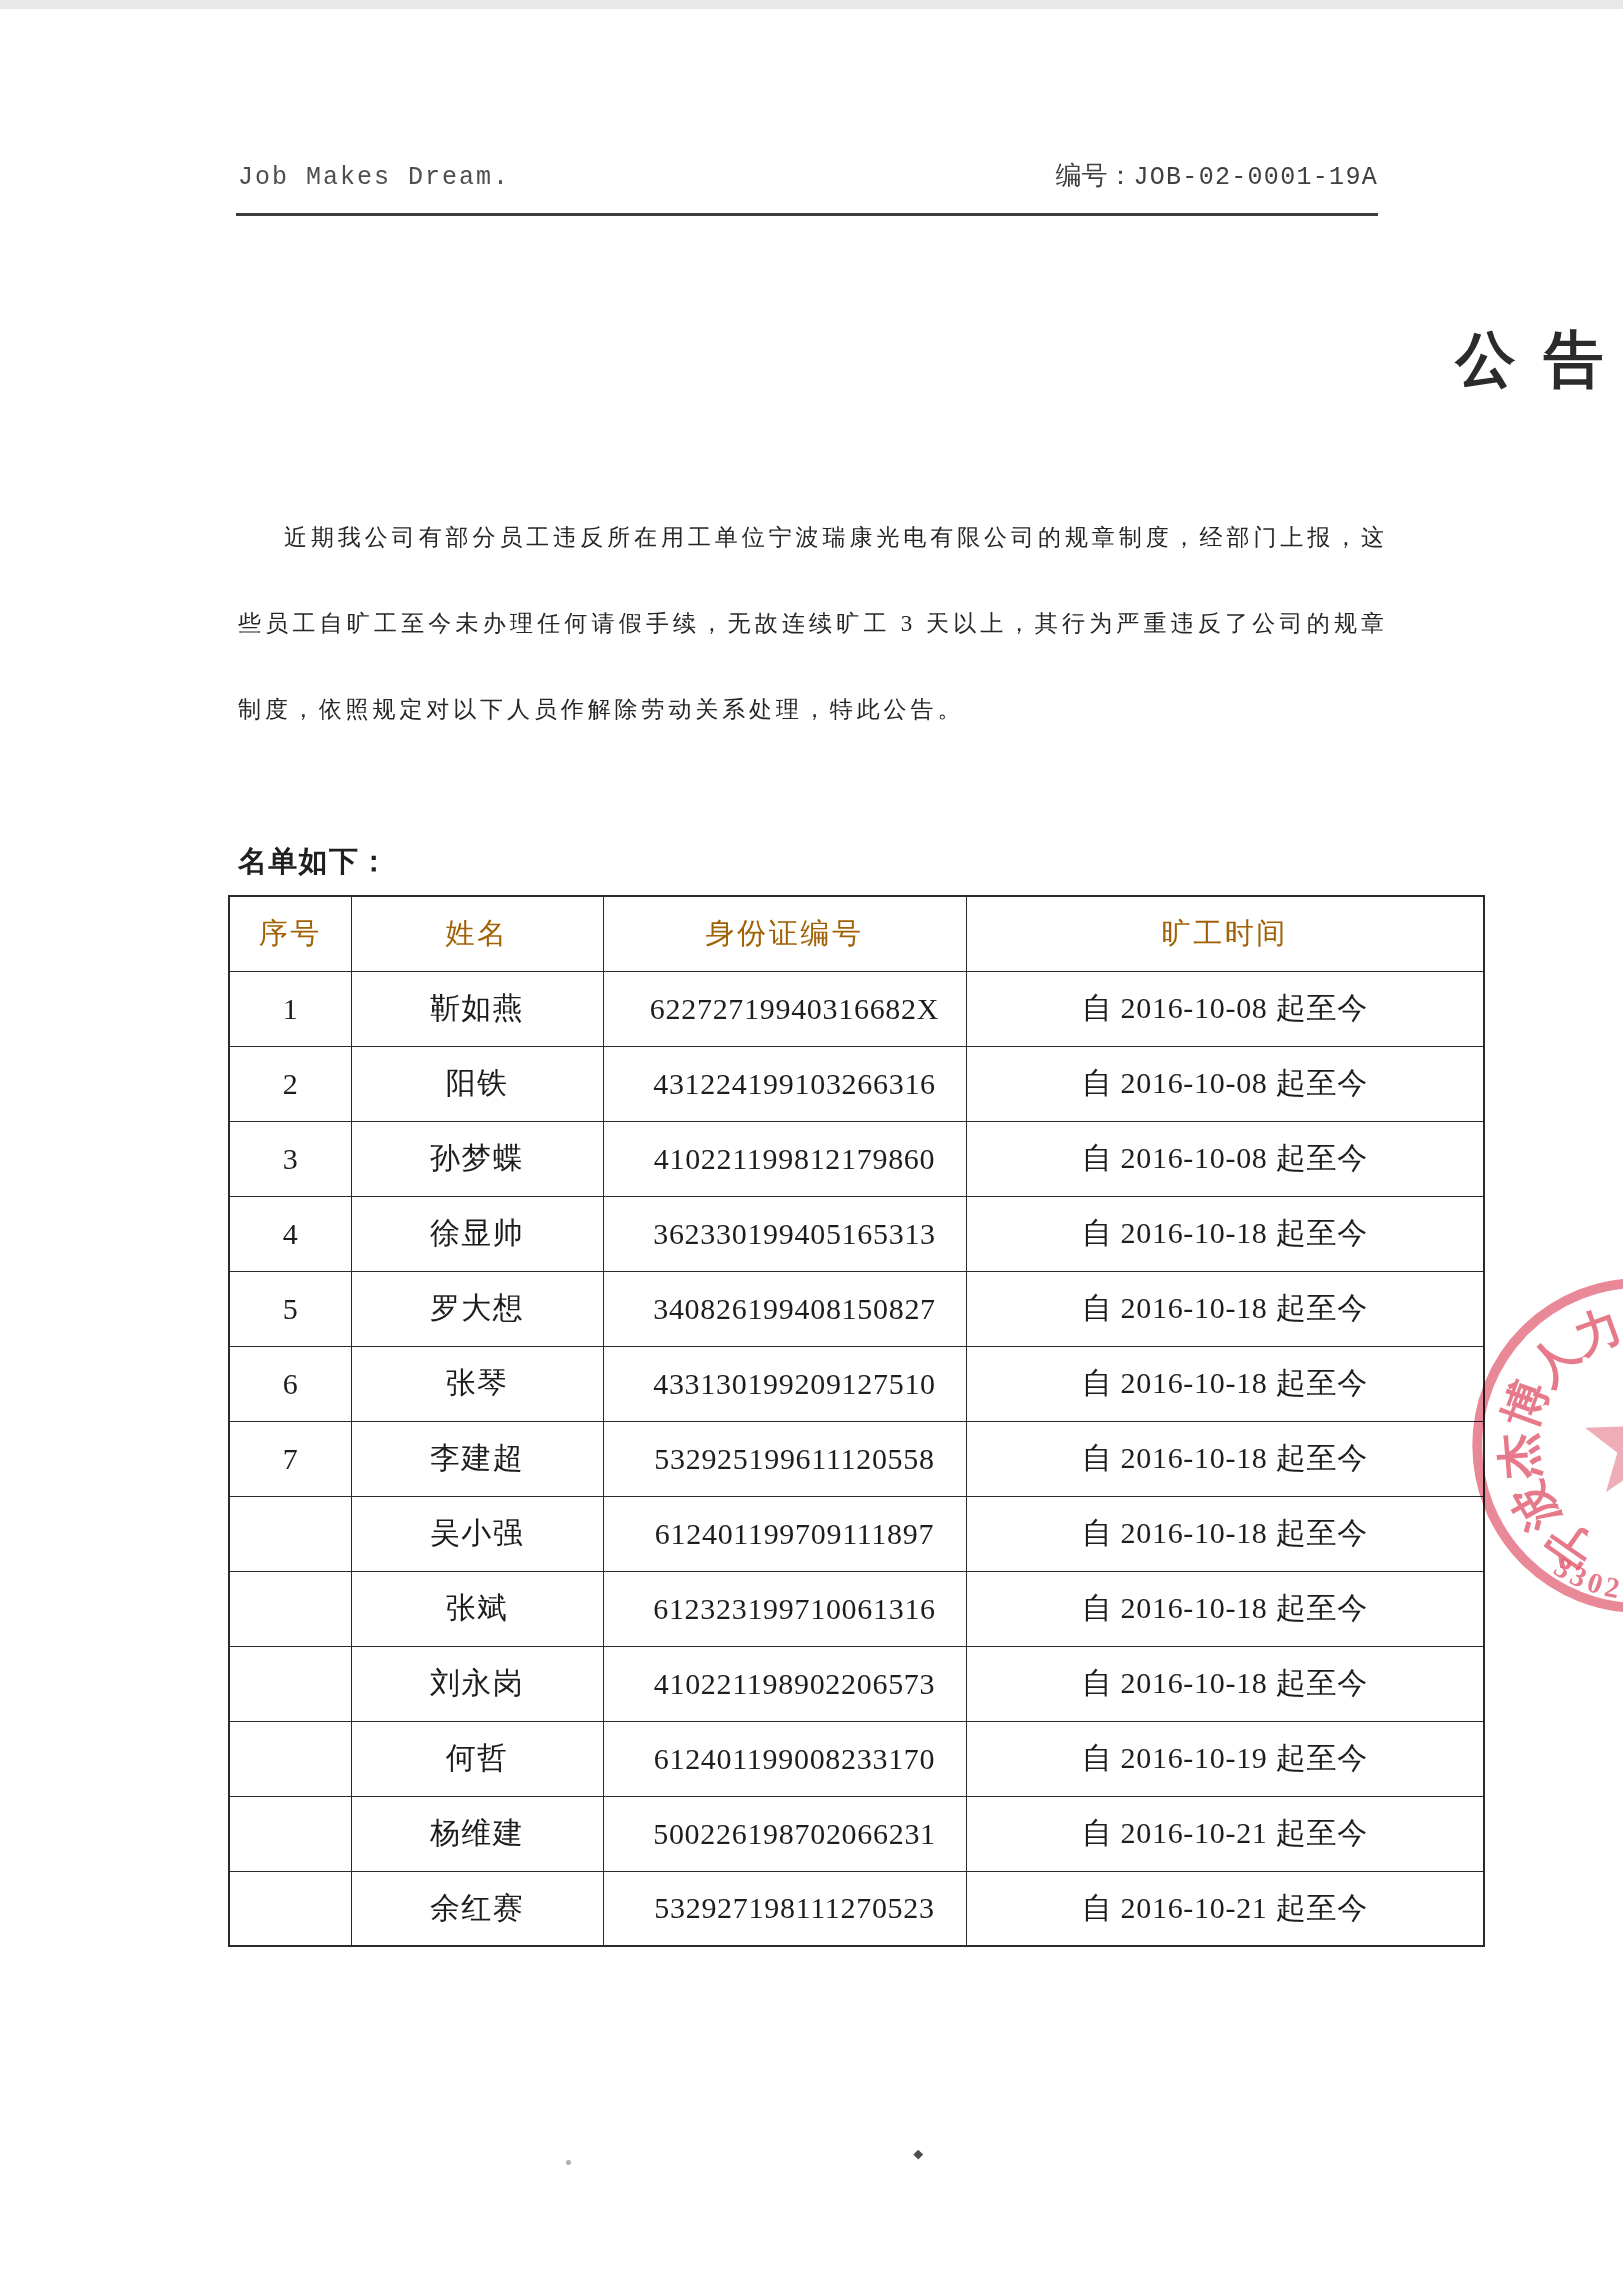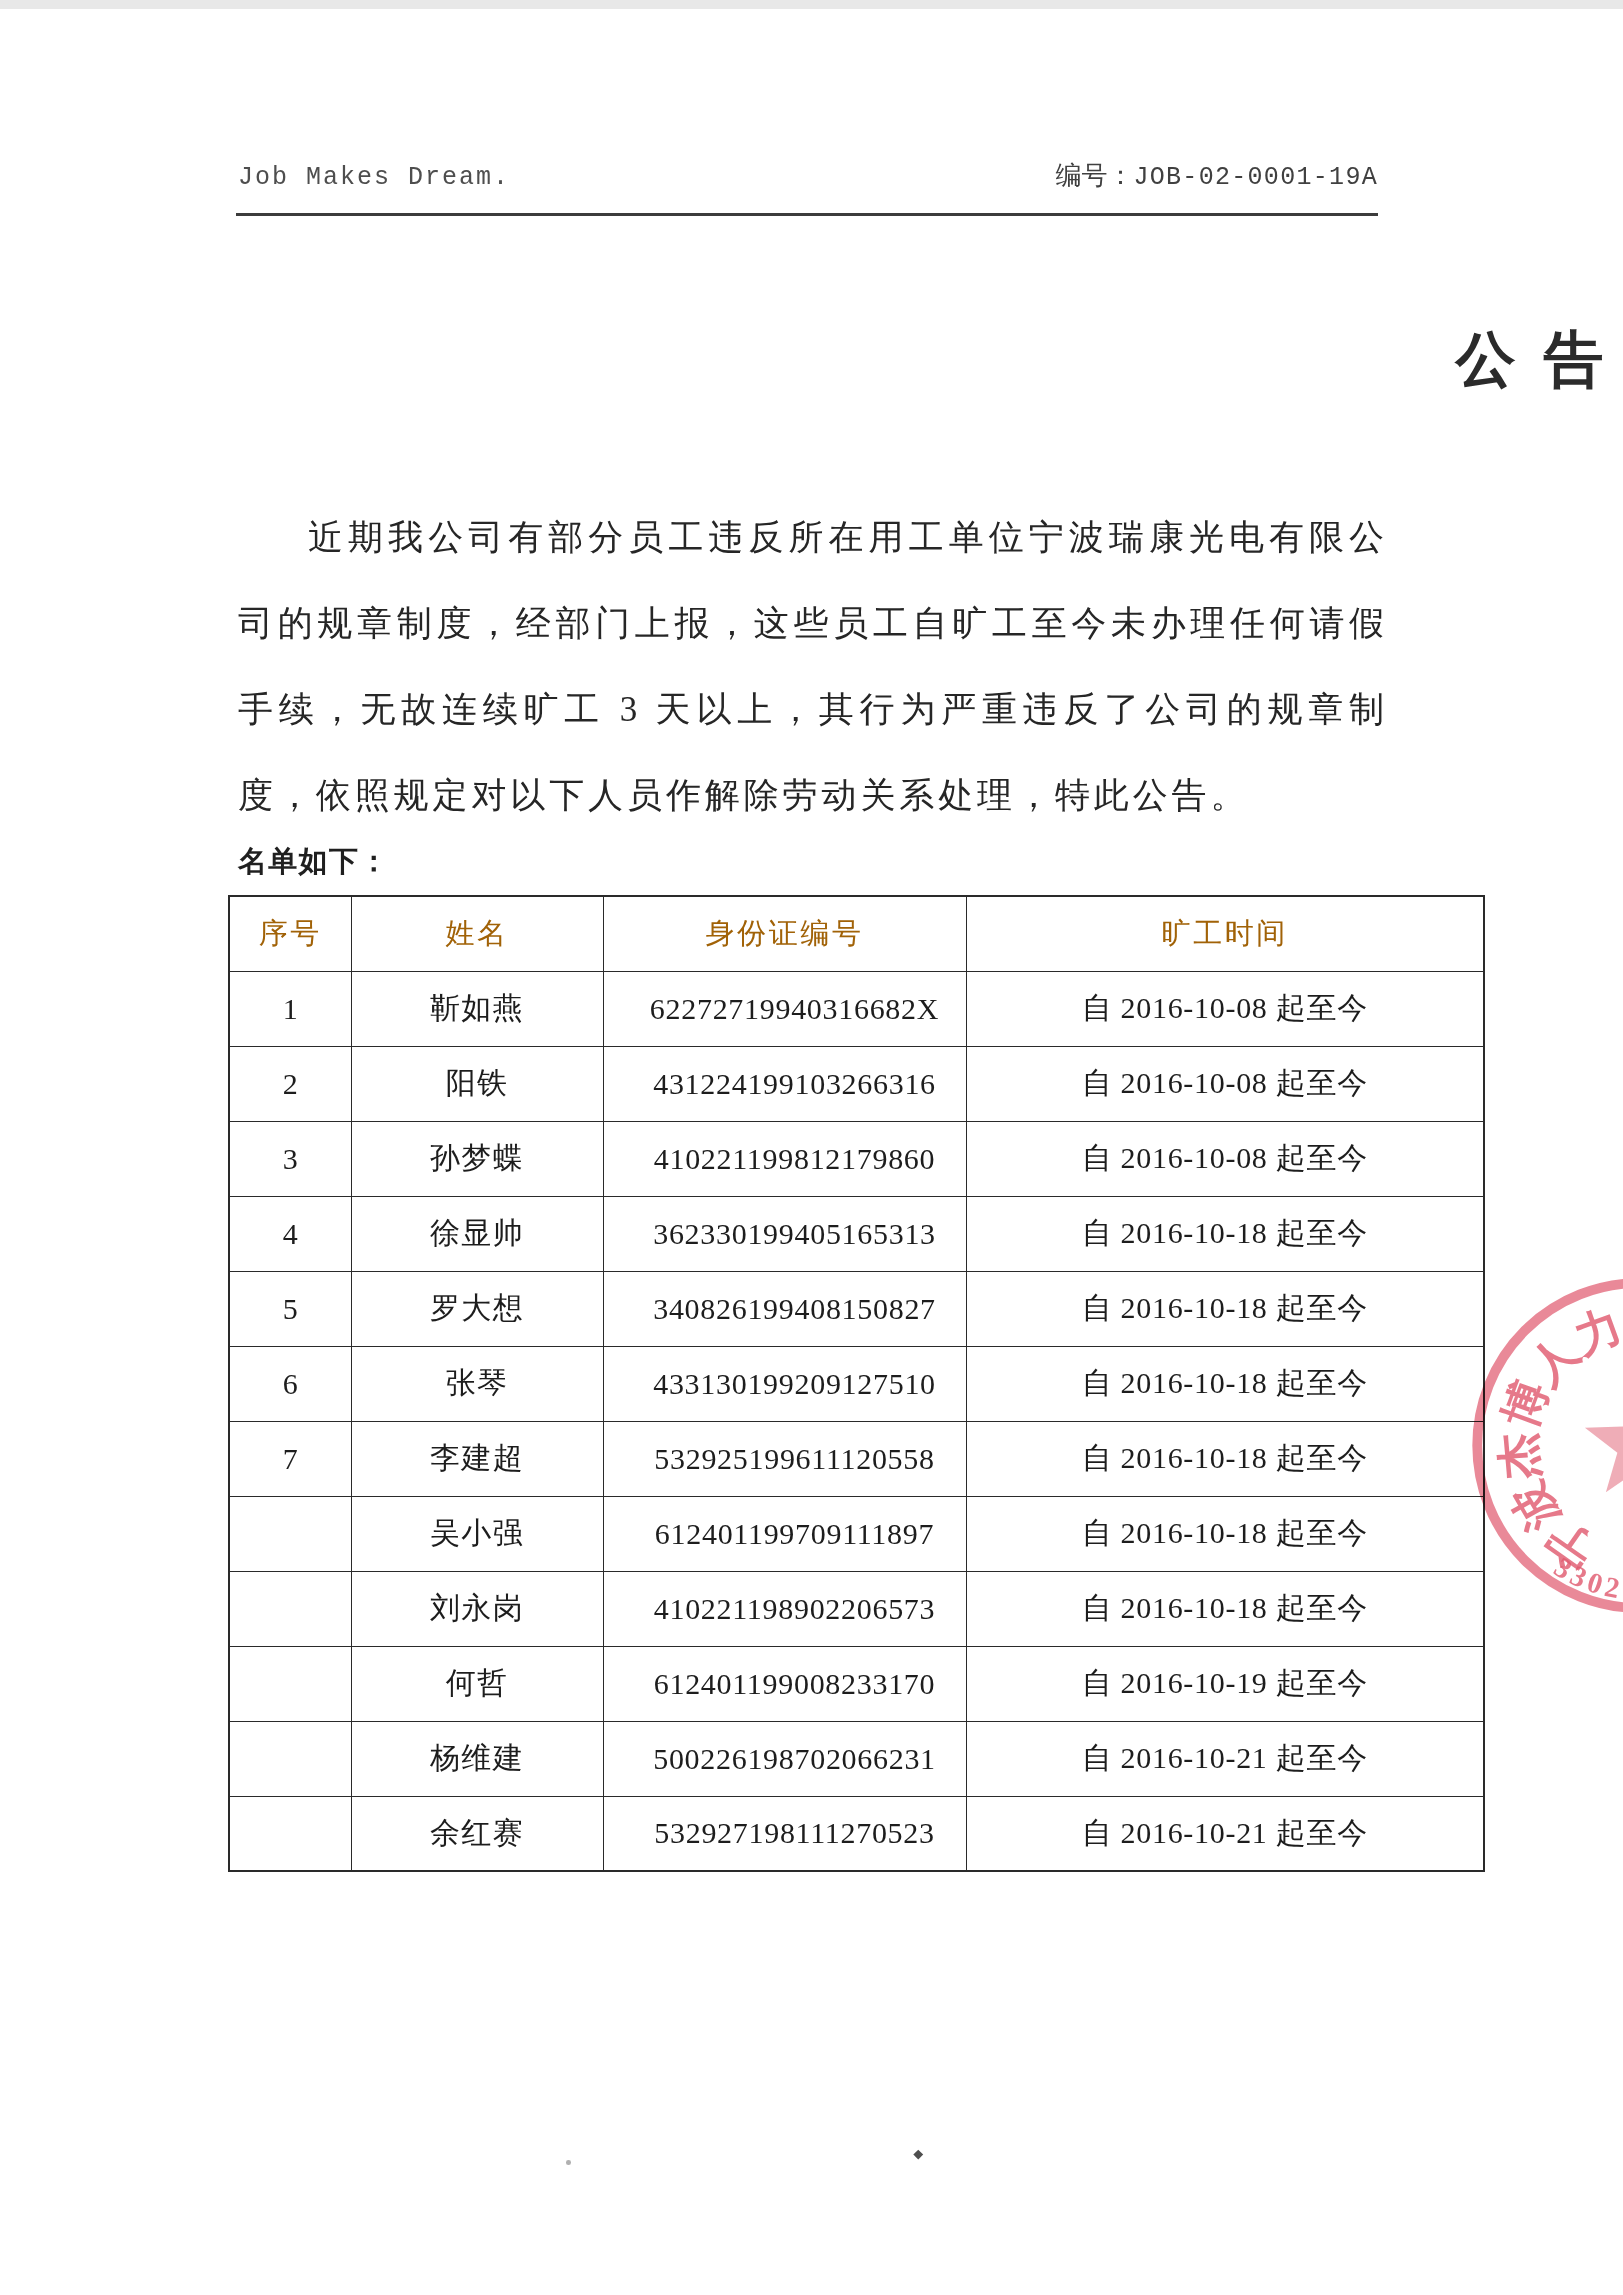--- a/index.html
+++ b/index.html
@@ -56,21 +56,21 @@
     font-weight: 700;
     letter-spacing: 6.5px;
     color: #2b2b2b;
   }
   
   .doc-paragraph {
     position: absolute;
     left: 238px;
     top: 486px;
     width: 1150px;
-    font-size: 35px;
+    font-size: 23px;
     line-height: 86px;
     letter-spacing: 3.9px;
     text-align: justify;
     text-indent: 2em;
     color: #262626;
   }
   .list-label {
     position: absolute;
     left: 238px;
     top: 833px;
@@ -215,20 +215,26 @@
         <tr>
           <td class="cell-seq">7</td>
           <td class="cell-name">李建超</td>
           <td class="cell-id-number">532925199611120558</td>
           <td class="cell-absence-period">自 2016-10-18 起至今</td>
         </tr>
         <tr>
           <td class="cell-seq"></td>
           <td class="cell-name">吴小强</td>
           <td class="cell-id-number">612401199709111897</td>
+          <td class="cell-absence-period">自 2016-10-18 起至今</td>
+        </tr>
+        <tr>
+          <td class="cell-seq"></td>
+          <td class="cell-name">张斌</td>
+          <td class="cell-id-number">612323199710061316</td>
           <td class="cell-absence-period">自 2016-10-18 起至今</td>
         </tr>
         <tr>
           <td class="cell-seq"></td>
           <td class="cell-name">刘永岗</td>
           <td class="cell-id-number">410221198902206573</td>
           <td class="cell-absence-period">自 2016-10-18 起至今</td>
         </tr>
         <tr>
           <td class="cell-seq"></td>

